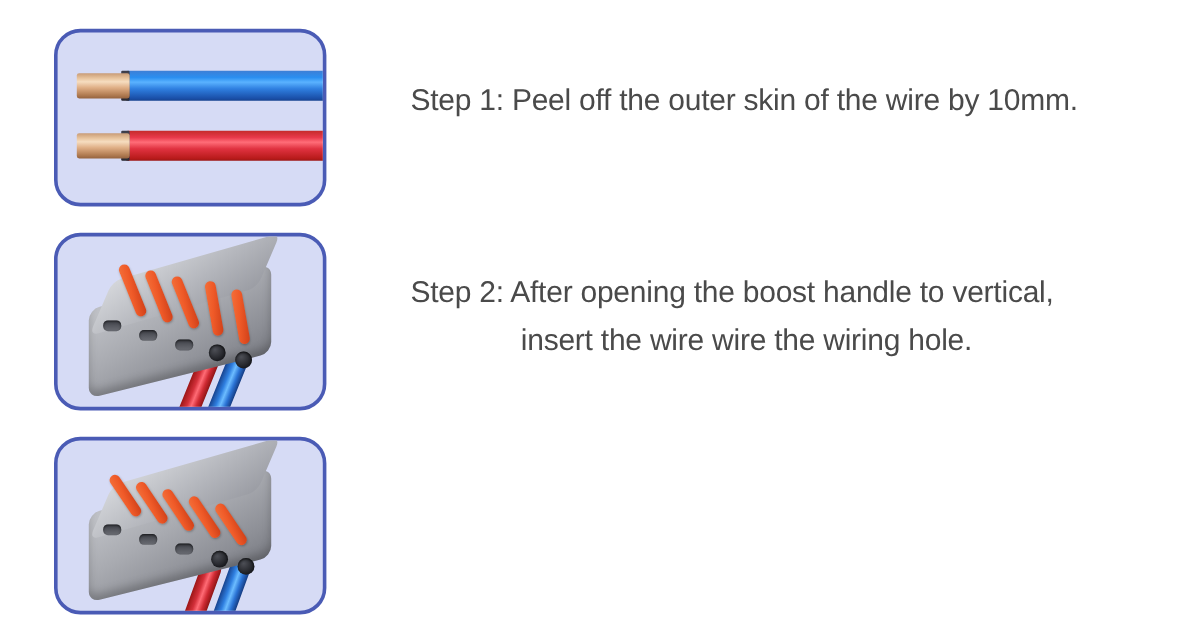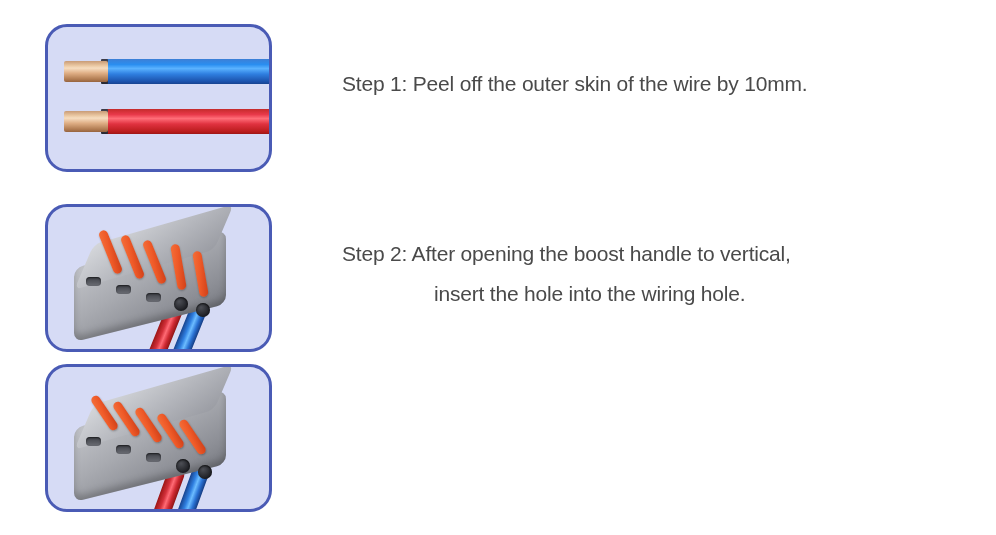--- a/index.html
+++ b/index.html
@@ -18,21 +18,21 @@
   
   .step-row {
     position: absolute;
     left: 0;
     width: 996px;
     height: 170px;
     display: flex;
     align-items: center;
   }
   #row-1 { top: 16px; }
-  #row-2 { top: 196px; }
+  #row-2 { top: 186px; }
   #row-3 { top: 356px; }
 
   
   .card {
     position: absolute;
     left: 45px;
     top: 8px;
     width: 227px;
     height: 148px;
     box-sizing: border-box;
@@ -152,21 +152,21 @@
   .wire-out.blue {
     background: linear-gradient(to right,#17438f 0%, #2f7fe0 32%, #6cbcff 52%, #2a72d4 75%, #153c82 100%);
   }
 
   
   .step-text {
     position: absolute;
     left: 342px;
     width: 630px;
     color: #4a4a4a;
-    font-size: 21px;
+    font-size: 25px;
     line-height: 40px;
     letter-spacing: -0.2px;
     white-space: nowrap;
   }
   .text-line { display: block; }
   .text-line.indented { padding-left: 92px; }
 
   #text-1 { top: 48px; }
   #text-2 { top: 38px; }
   #text-3 { top: 38px; }
@@ -212,21 +212,21 @@
       <div class="lever up" style="left:36px; top:8px; transform:rotate(-22deg);"></div>
       <div class="lever up" style="left:58px; top:13px; transform:rotate(-22deg);"></div>
       <div class="lever up" style="left:80px; top:18px; transform:rotate(-22deg);"></div>
       <div class="lever up" style="left:104px; top:23px; transform:rotate(-10deg);"></div>
       <div class="lever up" style="left:126px; top:30px; transform:rotate(-10deg);"></div>
     </div>
   </div>
 
   <div class="step-text" id="text-2">
     <span class="text-line">Step 2: After opening the boost handle to vertical,</span>
-    <span class="text-line indented">insert the hole into the wiring hole.</span>
+    <span class="text-line indented">insert the wire wire the wiring hole.</span>
   </div>
 </div>
 
 <div class="step-row" id="row-3">
 
   <div class="card">
     <div class="connector">
 
       <div class="wire-out red" style="left:100px; top:86px; height:62px; transform:rotate(20deg); transform-origin:top center;"></div>
       <div class="wire-out blue" style="left:124px; top:86px; height:62px; transform:rotate(20deg); transform-origin:top center;"></div>

